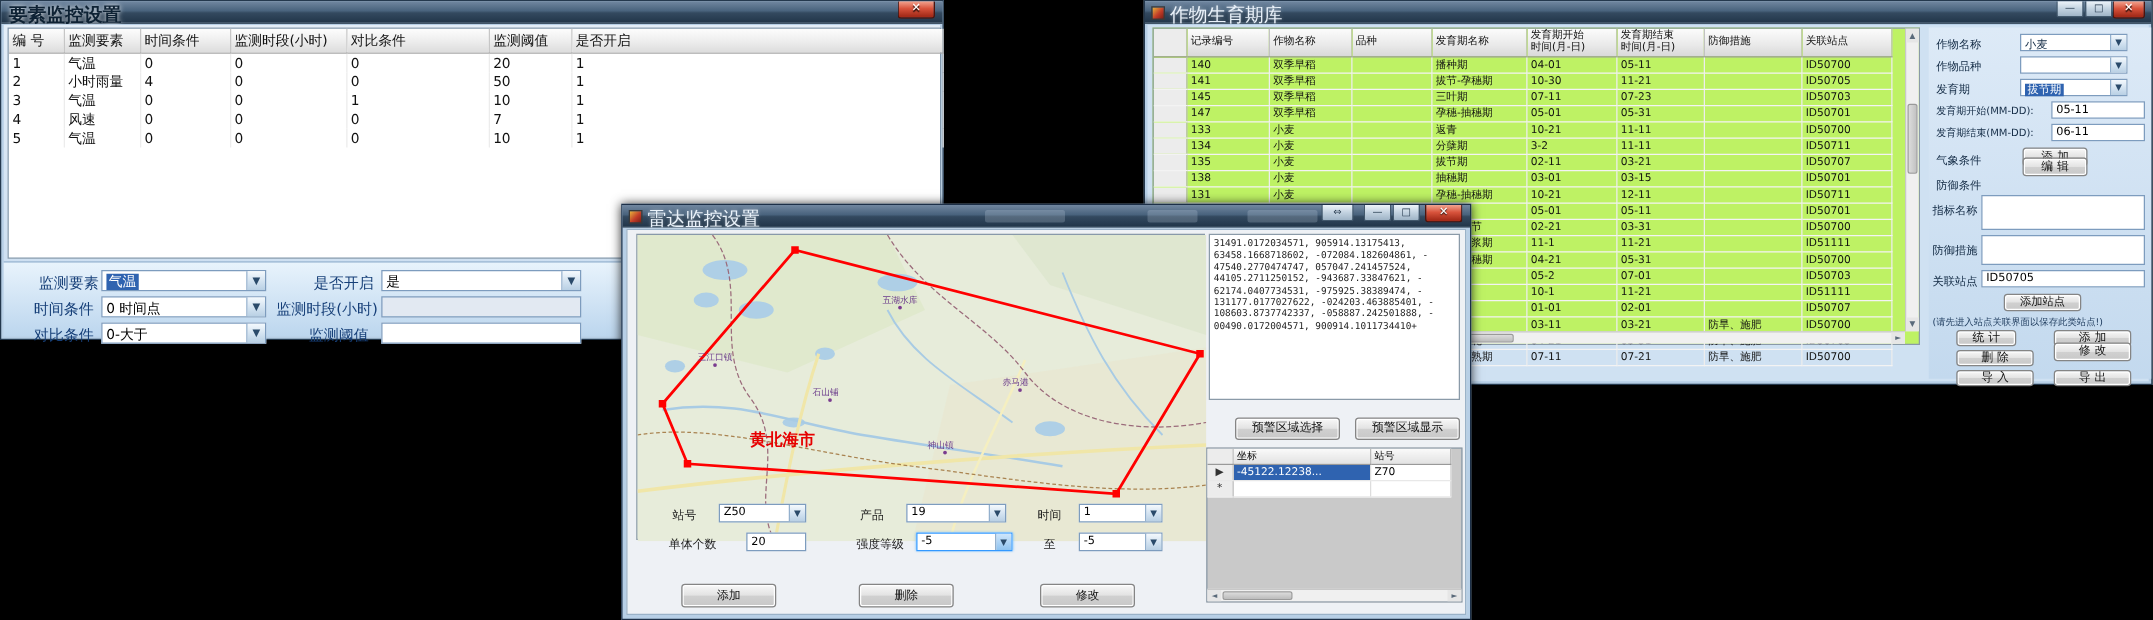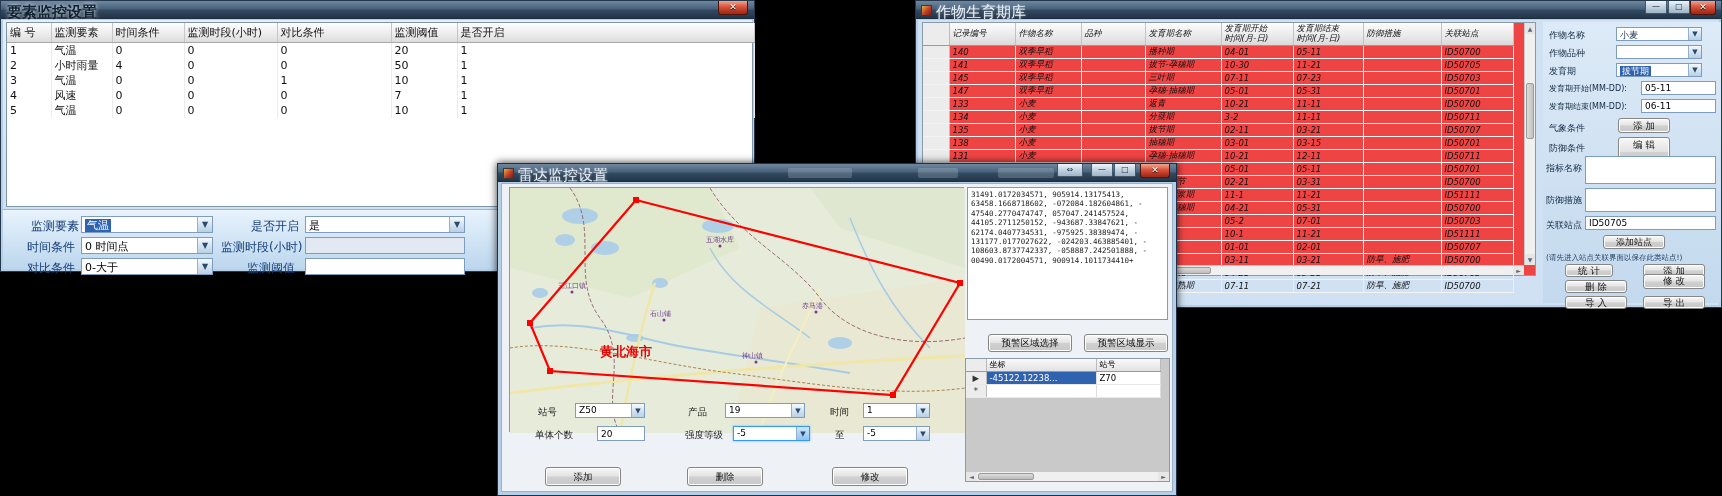--- a/index.html
+++ b/index.html
@@ -55,21 +55,21 @@
   #ltable td { height:15px; border-right:1px solid #ececec; }
   #lform { position:absolute; left:0; top:189px; right:0; bottom:0;
     background:linear-gradient(#e8f3fc,#bcd6ee); border-top:1px solid #9ab6d2; }
   #lform .lbl { font-size:12px; color:#163f78; }
   #lform .dd { height:17px; font-size:11px; }
   
   #rwin { left:915px; top:0; width:807px; height:308px; }
   #rwin-body { position:absolute; left:2px; top:19px; right:2px; bottom:2px;
     background:#cfe1f2; }
   #rtable-wrap { position:absolute; left:4px; top:2px; width:614px; height:254px;
-    background:#ef4444; border:1px solid #8a9aa8;font-style:italic; }
+    background:#bef264; border:1px solid #8a9aa8; }
   #rtable { font-size:8.5px; color:#101010; width:590px; }
   #rtable th { height:22px; background:linear-gradient(#fcfcfc,#e9e9e9 60%,#d9d9d9);
     border-right:1px solid #c2c2c2; border-bottom:1px solid #9a9a9a;
     white-space:pre-line; line-height:1.15; }
   #rtable td { height:11.6px; border-right:1px solid #ededed; border-bottom:1px solid #f3f3f3; }
   #rtable td.selcell, #rtable th.selhead { background:#ececec; border-right:1px solid #bdbdbd; }
   .vscroll { position:absolute; right:0; top:0; bottom:10px; width:11px;
     background:#f0f0f0; border-left:1px solid #c8c8c8; }
   .vscroll .arr { position:absolute; left:0; right:0; height:11px; font-size:6px;
     color:#5a6a7a; text-align:center; line-height:11px; background:#e6e6e6; }
@@ -500,21 +500,21 @@
         <span class="v"><span class="hl">拔节期</span></span>
         <span class="a" style="font-size:7px;line-height:13px">▼</span>
       </div>
       <span class="lbl" style="left:6px;top:61px;font-size:8px">发育期开始(MM-DD):</span>
       <input class="fld" style="left: 98px; top: 59px; width: 75px;" value="05-11">
       <span class="lbl" style="left:6px;top:79px;font-size:8px">发育期结束(MM-DD):</span>
       <input class="fld" style="left: 98px; top: 77px; width: 75px;" value="06-11">
       <span class="lbl" style="left:6px;top:100px">气象条件</span>
       <div class="btn" style="left:75px;top:96px;width:52px;height:15px;line-height:14px">添 加</div>
       <span class="lbl" style="left:6px;top:120px">防御条件</span>
-      <div class="btn" style="left:75px;top:115px;width:52px;height:30px;line-height:14px">编 辑</div>
+      <div class="btn" style="left:75px;top:104px;width:52px;height:15px;line-height:14px">编 辑</div>
       <span class="lbl" style="left:3px;top:140px">指标名称</span>
       <textarea style="left: 42px; top: 134px; width: 131px; height: 28px;"></textarea>
       <span class="lbl" style="left:3px;top:172px">防御措施</span>
       <textarea style="left: 42px; top: 166px; width: 131px; height: 24px;"></textarea>
       <span class="lbl" style="left:3px;top:197px">关联站点</span>
       <input class="fld" style="left: 42px; top: 194px; width: 131px;" value="ID50705">
       <div class="btn" style="left:60px;top:213px;width:62px;height:14px;line-height:13px;font-size:9px">添加站点</div>
       <span class="lbl" style="left:3px;top:231px;font-size:7.5px;color:#1d3a5c">(请先进入站点关联界面以保存此类站点!)</span>
       <div class="btn" style="left:22px;top:242px;width:48px;height:13px;line-height:12px">统 计</div>
       <div class="btn" style="left:100px;top:242px;width:62px;height:13px;line-height:12px">添 加</div>

